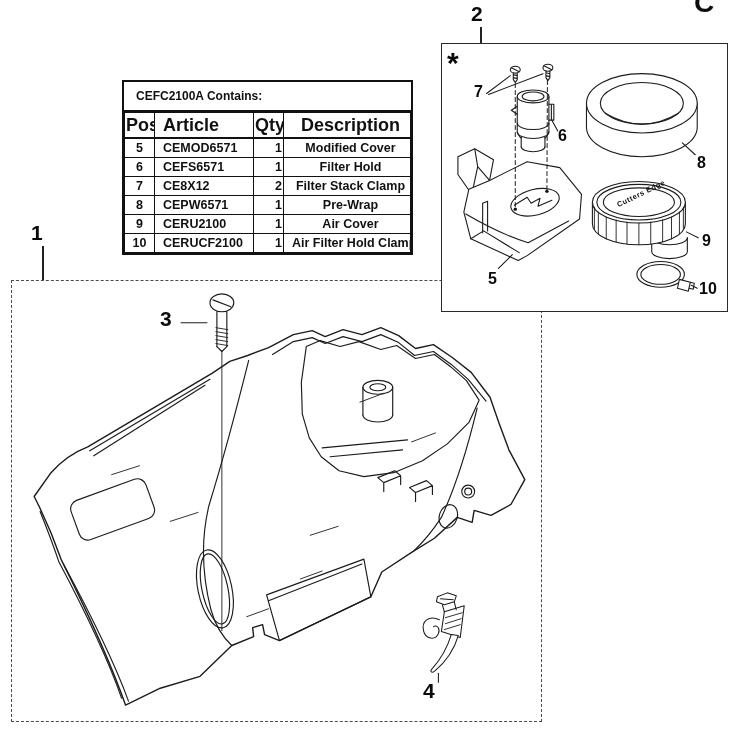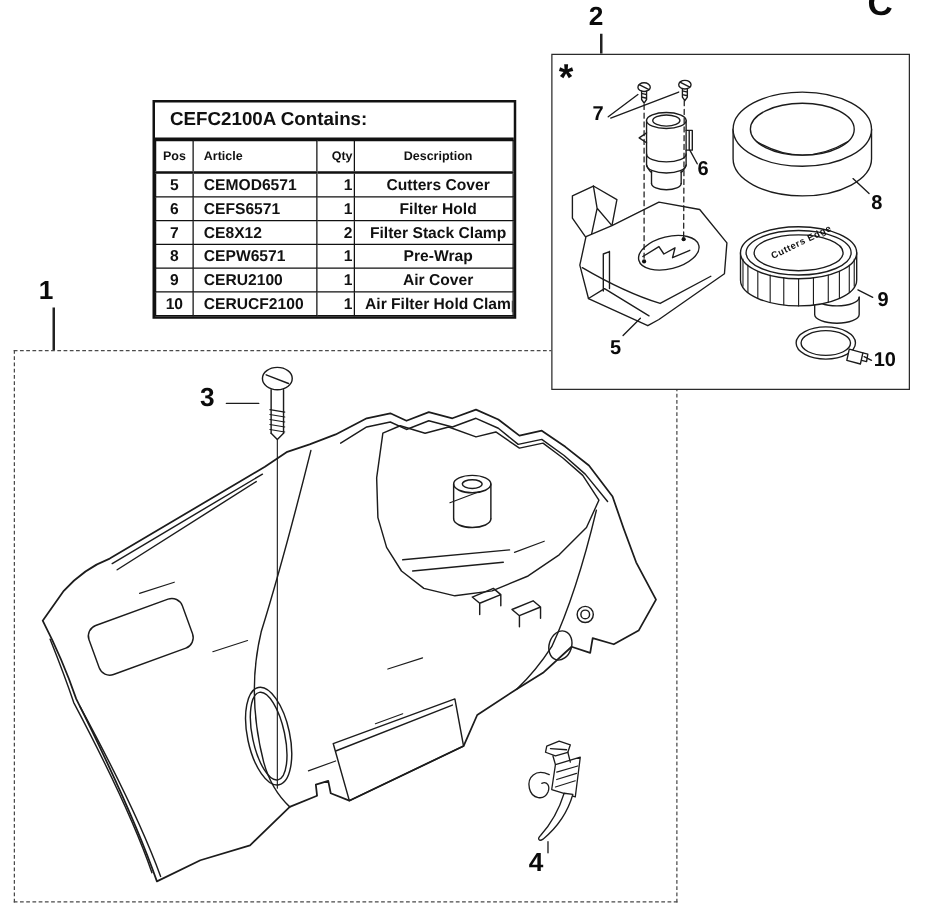--- a/index.html
+++ b/index.html
@@ -3,24 +3,24 @@
 <meta charset="utf-8">
 <style>
   html,body{margin:0;padding:0;background:#fff;}
   #page{position:relative;width:751px;height:731px;background:#fff;overflow:hidden;
         font-family:"Liberation Sans",sans-serif;color:#111;}
   .lbl{position:absolute;font-weight:bold;color:#0b0b0b;font-size:21px;line-height:1;}
   .lbl-sm{position:absolute;font-weight:bold;color:#0b0b0b;font-size:16px;line-height:1;}
   .vline{position:absolute;width:1.5px;background:#222;}
   
   #parts-table{position:absolute;left:122px;top:80px;width:291px;border:2px solid #111;background:#fff;box-sizing:border-box;}
-  #pt-title{height:28px;line-height:28px;border-bottom:2px solid #111;font-size:15px;font-weight:bold;padding-left:12px;}
+  #pt-title{height:28px;line-height:28px;border-bottom:2px solid #111;font-size:12px;font-weight:bold;padding-left:12px;}
   #pt-grid{width:100%;border-collapse:collapse;table-layout:fixed;}
   #pt-grid th,#pt-grid td{border:1px solid #111;font-weight:bold;overflow:hidden;white-space:nowrap;}
-  #pt-grid th{font-size:10px;height:22px;}
+  #pt-grid th{font-size:18px;height:22px;}
   #pt-grid td{font-size:12.5px;height:16px;}
   .c-pos{width:27px;text-align:center;}
   .c-art{width:89px;text-align:left;padding-left:8px;}
   .c-qty{width:27px;text-align:right;}
   .c-desc{text-align:center;padding-left:8px;}
   #pt-grid tr th{border-bottom:2px solid #111;}
   
   #box1{position:absolute;left:11px;top:280px;width:531px;height:442px;border:1.5px dashed #4a4a4a;box-sizing:border-box;}
   #box2{position:absolute;left:441px;top:43px;width:287px;height:269px;border:1.6px solid #2b2b2b;background:#fff;box-sizing:border-box;}
   #corner-letter{position:absolute;left:694px;top:-13px;font-size:28px;font-weight:bold;color:#0b0b0b;}
@@ -45,21 +45,21 @@
           <tr>
         <th class="c-pos">Pos</th>
         <th class="c-art">Article</th>
         <th class="c-qty">Qty</th>
         <th class="c-desc">Description</th>
       </tr>
       <tr>
         <td class="c-pos">5</td>
         <td class="c-art">CEMOD6571</td>
         <td class="c-qty">1</td>
-        <td class="c-desc">Cutters Cover</td>
+        <td class="c-desc">Modified Cover</td>
       </tr>
       <tr>
         <td class="c-pos">6</td>
         <td class="c-art">CEFS6571</td>
         <td class="c-qty">1</td>
         <td class="c-desc">Filter Hold</td>
       </tr>
       <tr>
         <td class="c-pos">7</td>
         <td class="c-art">CE8X12</td>

